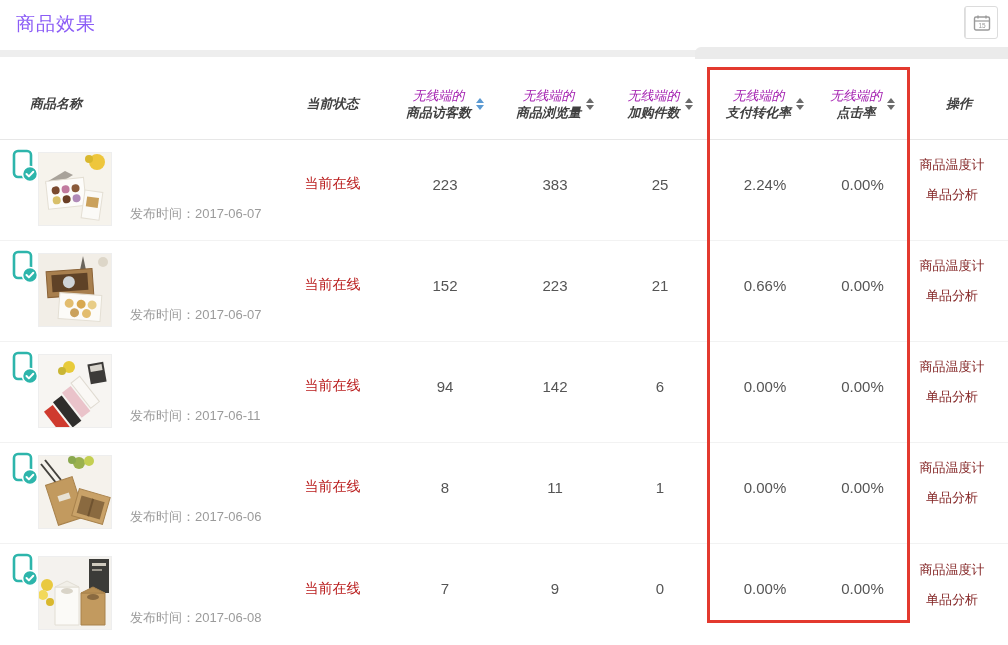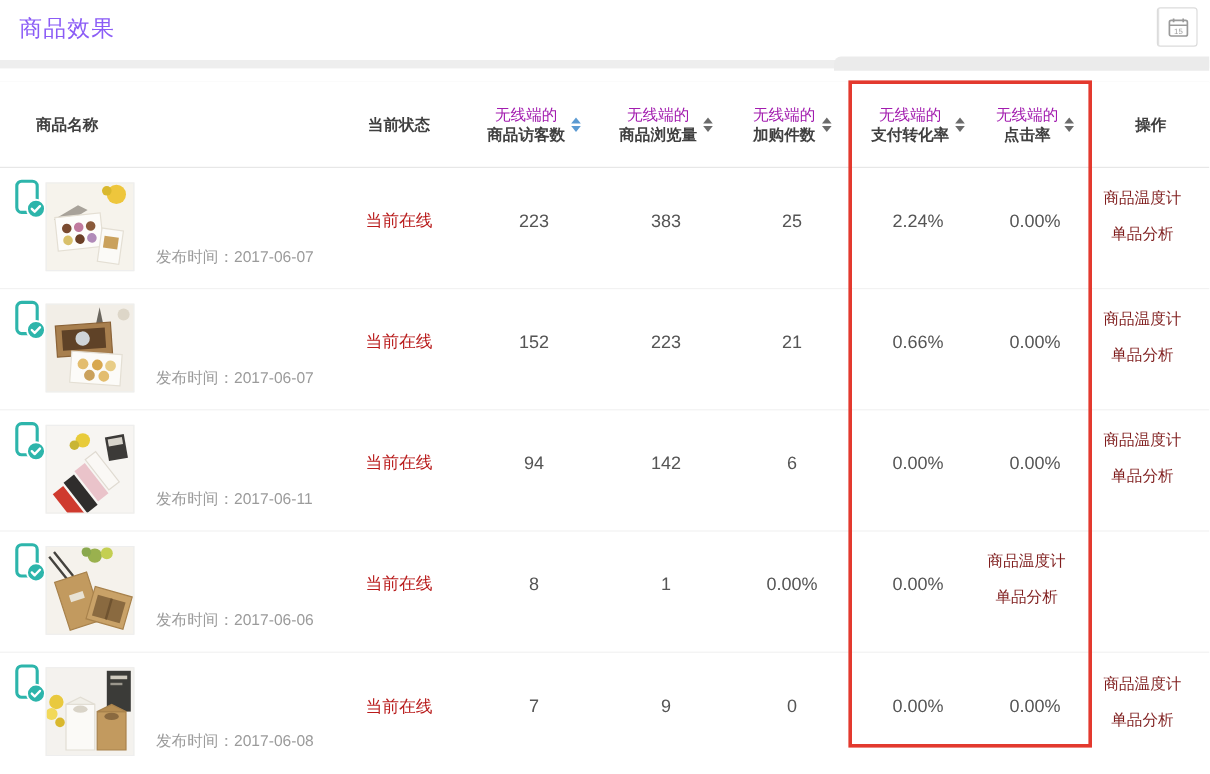--- a/index.html
+++ b/index.html
@@ -13,21 +13,21 @@
               border:1px solid #dcdcdc; border-radius:3px; background:#fff; cursor:pointer; }
   .date-btn .date-text { display:flex; align-items:center; padding:0 12px; font-size:13px; color:#666; }
   .date-btn .cal-wrap { display:flex; align-items:center; justify-content:center; width:32px; border-left:1px solid #e2e2e2; }
 
   .top-divider { position:absolute; left:0; top:50px; width:100%; height:7px; background:#eeeeee; }
   .top-divider-right { position:absolute; left:695px; right:0; top:47px; height:12px; background:#ebebeb; border-top-left-radius:6px; }
   .table-top-line { position:absolute; left:0; top:68px; width:100%; height:1px; background:#f1f1f1; }
 
   
   .grid-row { display:grid; grid-template-columns:280px 105px 120px 100px 110px 100px 95px 98px; width:1008px; }
-  .thead { position:absolute; left:0; top:68px; height:72px; border-bottom:1px solid #e7e7e7; background:#fff; }
+  .thead { position:absolute; left:0; top:68px; height:72px; border-bottom:1px solid #e7e7e7; background:#fff;font-style:italic; }
   .th { display:flex; align-items:center; justify-content:center; font-size:13px; color:#404040; font-weight:bold; }
   .th.left { justify-content:flex-start; padding-left:30px; }
   .th .lines { display:flex; flex-direction:column; align-items:center; line-height:17px; }
   .th .prefix { color:#a21caf; font-weight:normal;text-align:right; }
   .sort { display:flex; flex-direction:column; margin-left:5px; cursor:pointer; }
   .sort i { display:block; width:0; height:0; border-left:4px solid transparent; border-right:4px solid transparent; }
   .sort .up { border-bottom:5px solid #6b6b6b; margin-bottom:2px; }
   .sort .down { border-top:5px solid #6b6b6b; }
   .sort.active .up { border-bottom-color:#5b9ad2; }
   .sort.active .down { border-top-color:#5b9ad2; }
@@ -281,20 +281,21 @@
               <rect x="36" y="36" width="32" height="28" fill="#c9a268" stroke="#a8824c"></rect>
               <rect x="40" y="42" width="24" height="18" fill="#8a6a40"></rect>
               <line x1="52" y1="42" x2="52" y2="60" stroke="#6f5330" stroke-width="2"></line>
             </g>
           </svg>
         </div>
         <span class="pub-date">发布时间：2017-06-06</span>
       </div>
       <div class="td status">当前在线</div>
       <div class="td">8</div>
+      <div class="td">11</div>
       <div class="td">1</div>
       <div class="td">0.00%</div>
       <div class="td">0.00%</div>
       <div class="td actions">
         <a>商品温度计</a>
         <a>单品分析</a>
       </div>
     </div>
 
     <div class="trow grid-row">

